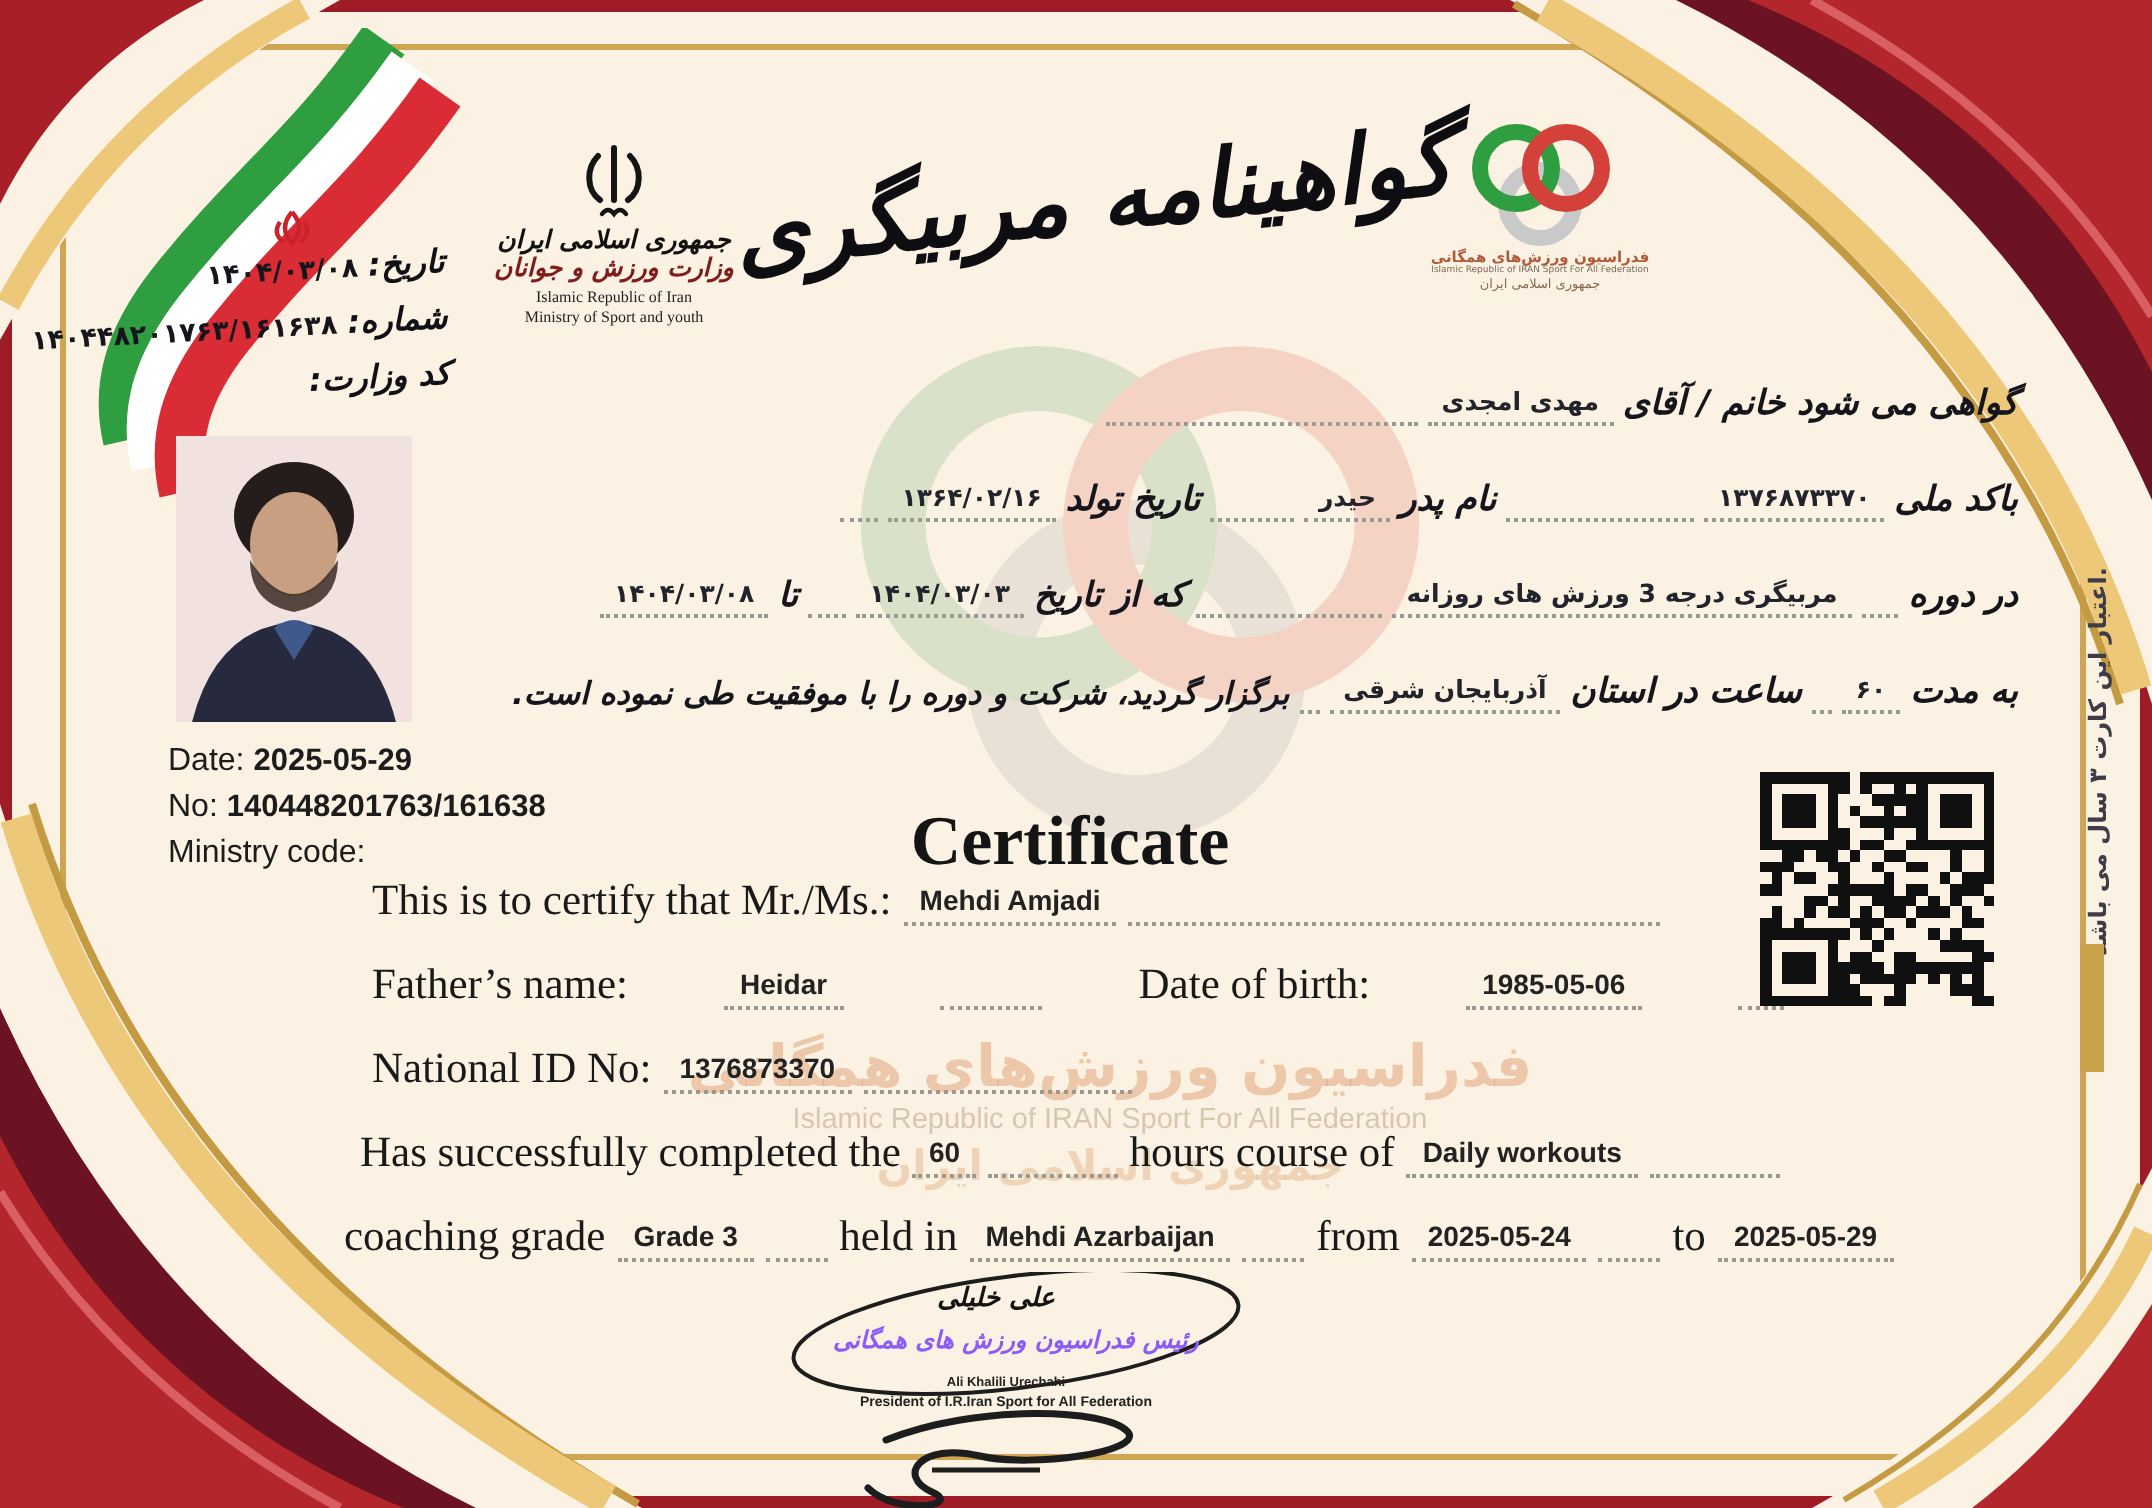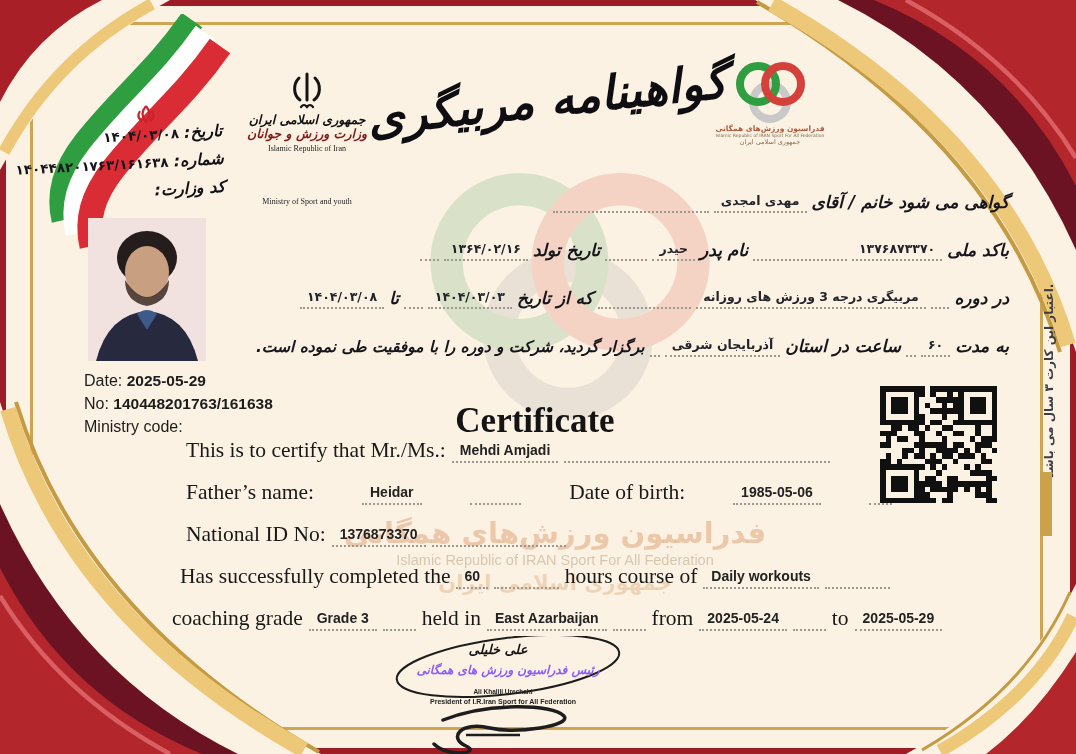--- a/index.html
+++ b/index.html
@@ -29,21 +29,21 @@
   #fa-meta .m-val{font-weight:700;font-size:13.5px;color:#15151b;}
   #en-meta{z-index:10;font-family:"Liberation Sans",sans-serif;}
   #en-meta .row{margin-bottom:5px;white-space:nowrap;}
   #en-meta .m-label{font-size:16px;color:#1c1c1c;}
   #en-meta .m-val{font-size:15.5px;font-weight:700;color:#1c1c1c;}
   #certificate-heading{z-index:10;font-family:"Liberation Serif",serif;font-weight:700;font-size:35px;color:#141414;text-align:center;}
   
   #ministry{z-index:10;text-align:center;width:150px;}
   #ministry .fa1{font-weight:700;font-style:italic;font-size:12.5px;color:#111;}
   #ministry .fa2{font-weight:700;font-style:italic;font-size:12.5px;color:#7f1d1d;margin-top:-1px;}
-  #ministry .en{font-family:"Liberation Serif",serif;font-size:8px;color:#222;line-height:1.25;margin-top:43px;}
+  #ministry .en{font-family:"Liberation Serif",serif;font-size:8px;color:#222;line-height:1.25;}
   
   #title-fa{z-index:10;font-weight:700;font-style:italic;font-size:47px;color:#0e0e12;transform:rotate(-6deg);white-space:nowrap;text-align:center;}
   
   #fed-logo{z-index:10;text-align:center;width:120px;}
   #fed-logo .fa1{font-size:7.5px;font-weight:700;color:#b05a3c;}
   #fed-logo .en1{font-size:4.5px;color:#7a6a55;}
   #fed-logo .fa2{font-size:6.5px;color:#8a6a50;}
   
   #wm-rings{z-index:2;opacity:0.22;}
   #wm-text{z-index:2;text-align:center;}
@@ -700,21 +700,21 @@
     <span class="en-label">hours course of</span>
     <span class="en-val">Daily workouts</span>
     <span class="dots sm"></span>
   </div>
 
   <div class="en-line abs" style="left:172px;top:606px;width:836px;align-items:flex-end;">
     <span class="en-label">coaching grade</span>
     <span class="en-val">Grade 3</span>
     <span class="dots xs"></span>
     <span class="en-label">held in</span>
-    <span class="en-val">East Azarbaijan</span>
+    <span class="en-val">Mehdi Azarbaijan</span>
     <span class="dots xs"></span>
     <span class="en-label">from</span>
     <span class="en-val">2025-05-24</span>
     <span class="dots xs"></span>
     <span class="en-label">to</span>
     <span class="en-val">2025-05-29</span>
   </div>
 
   <div id="signature" class="abs" style="left:348px;top:636px;">
     <svg width="330" height="118" viewBox="0 0 330 118" style="position:absolute;left:0;top:0;">

